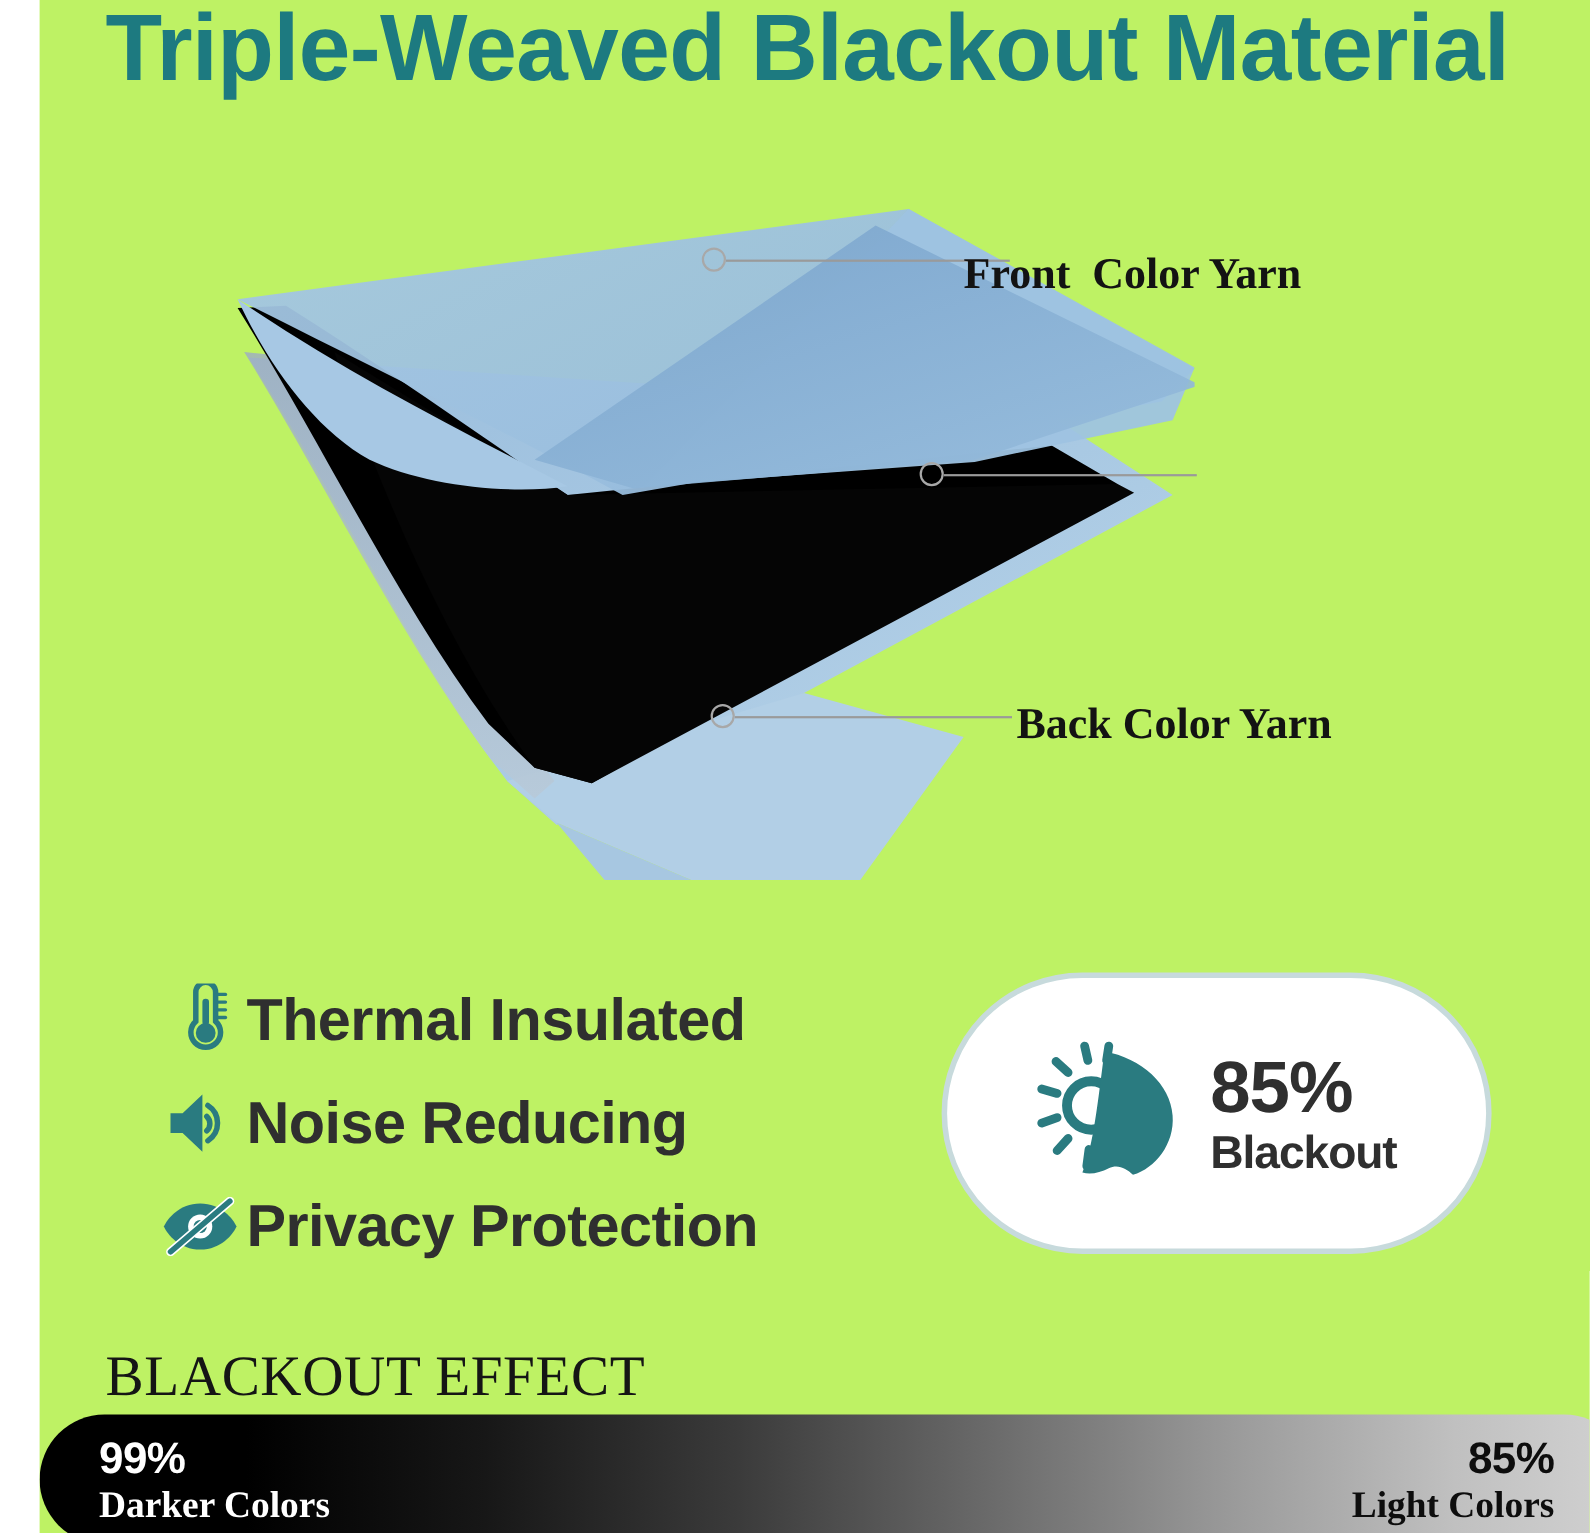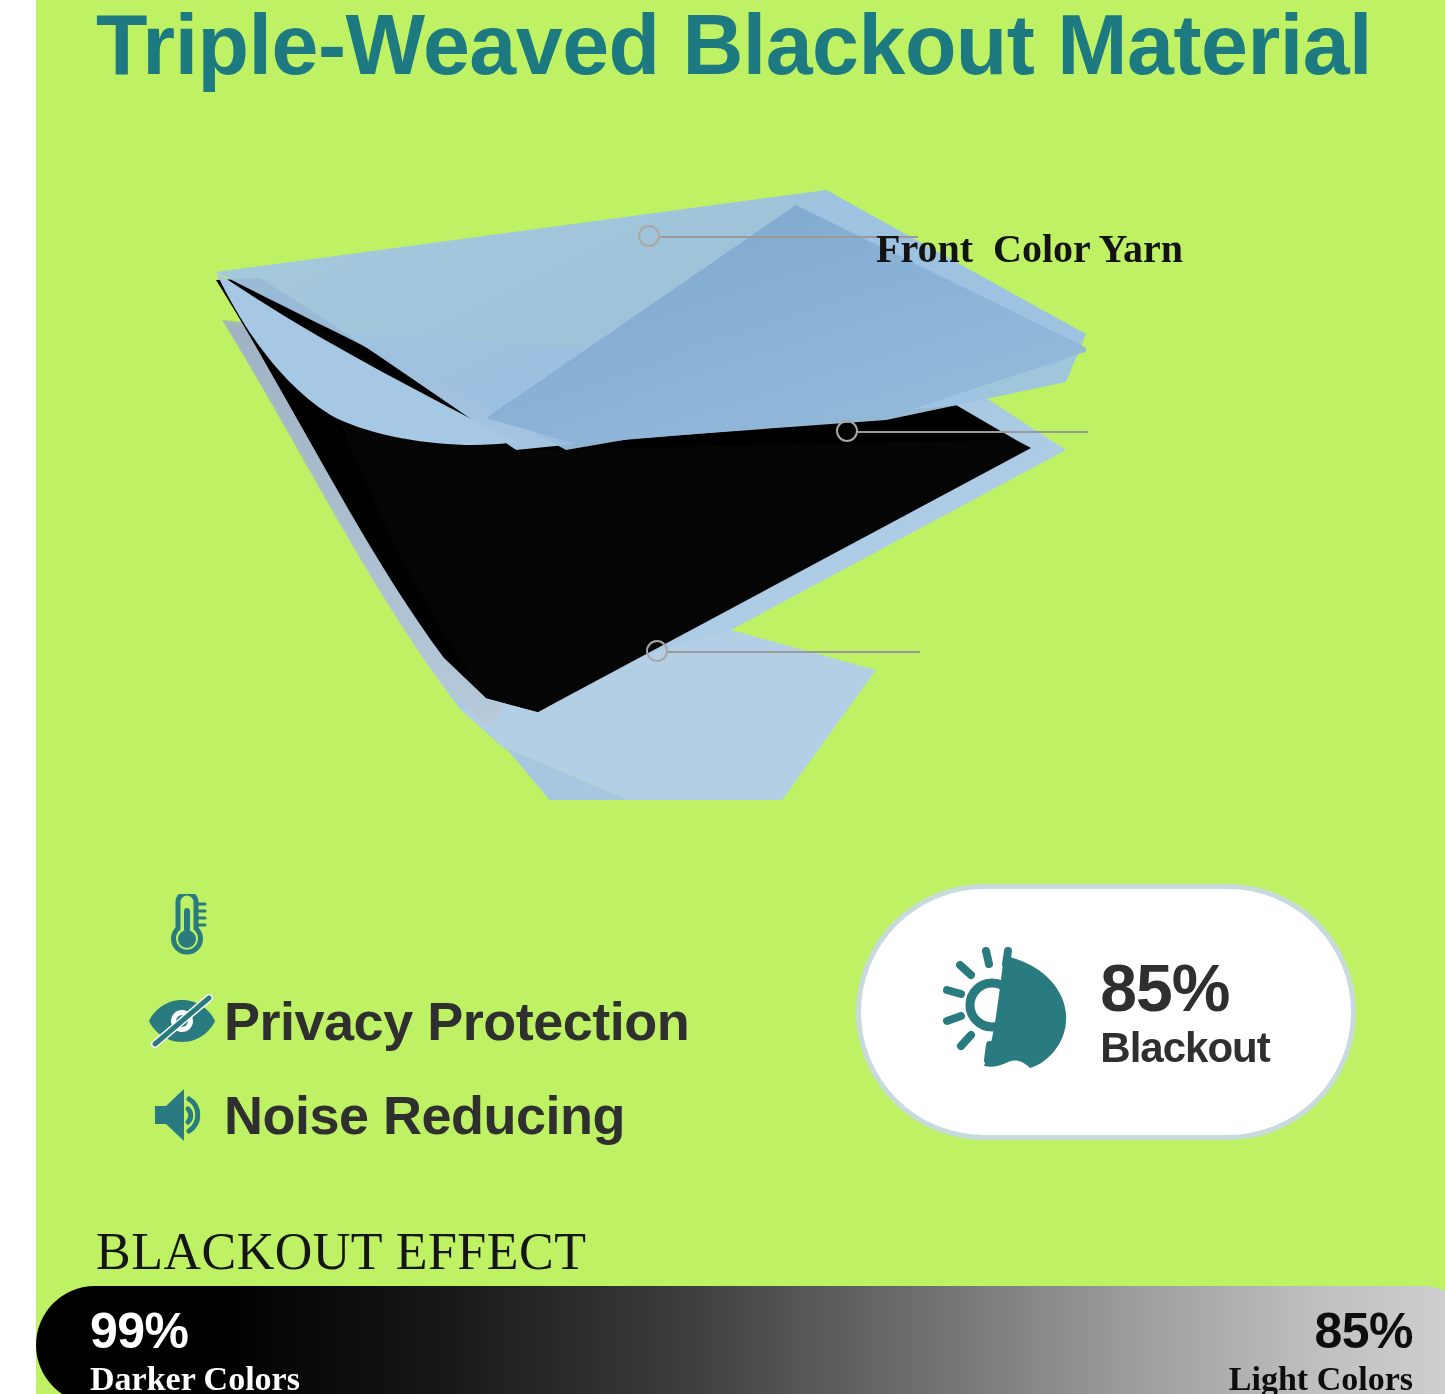--- a/index.html
+++ b/index.html
@@ -174,21 +174,21 @@
     top: 20px;
     line-height: 1.0;
   }
   #bar-left { left: 54px; text-align: left; }
   #bar-right { right: 68px; text-align: right; }
 
   .bar-pct {
     display: block;
     font-family: "Liberation Sans Narrow", "Liberation Sans", sans-serif;
     font-weight: bold;
-    font-size: 50px;
+    font-size: 40px;
     letter-spacing: -0.5px;
   }
   .bar-sub {
     display: block;
     font-family: "Liberation Serif", serif;
     font-weight: bold;
     font-size: 34px;
     margin-top: 6px;
   }
   #bar-left .bar-pct, #bar-left .bar-sub { color: #ffffff; }
@@ -248,61 +248,63 @@
     <span class="leader-dot" style="left:650px; top:270px;"></span>
     <span class="leader-line" style="left:672px; top:281px; width:230px;"></span>
 
     <span class="leader-dot" style="left:460px; top:490px;"></span>
     <span class="leader-line" style="left:482px; top:501px; width:252px;"></span>
   </div>
 
   <div class="callout" style="left:840px; top:225px;">Front  Color Yarn</div>
 
 
+  <div class="callout" style="left:888px; top:634px;">Back Color Yarn</div>
 
   <div id="features">
 
     <div class="feature-row">
       <span class="feature-icon">
         <svg width="52" height="66" viewBox="0 0 52 66" xmlns="http://www.w3.org/2000/svg">
           <path d="M22 8 a9 9 0 0 1 18 0 v26.5 a13.5 13.5 0 1 1 -18 0 Z" fill="none" stroke="#2a7b80" stroke-width="5"></path>
           <rect x="28" y="14" width="6" height="24" rx="3" fill="#2a7b80"></rect>
           <circle cx="31" cy="45" r="9" fill="#2a7b80"></circle>
           <g stroke="#2a7b80" stroke-width="3" stroke-linecap="round">
             <line x1="42" y1="10" x2="49" y2="10"></line>
             <line x1="42" y1="17" x2="49" y2="17"></line>
             <line x1="42" y1="24" x2="49" y2="24"></line>
             <line x1="42" y1="31" x2="49" y2="31"></line>
           </g>
         </svg>
       </span>
+      <span class="feature-label">Thermal Insulated</span>
+    </div>
+
+    <div class="feature-row">
+      <span class="feature-icon">
+        <svg width="62" height="60" viewBox="0 0 62 60" xmlns="http://www.w3.org/2000/svg">
+          <path d="M4 21 h11 L33 4 v52 L15 39 H4 Z" fill="#2a7b80"></path>
+          <path d="M38 14 a19 19 0 0 1 0 32" fill="none" stroke="#2a7b80" stroke-width="5" stroke-linecap="round"></path>
+          <path d="M37 24 a9 9 0 0 1 0 13" fill="none" stroke="#2a7b80" stroke-width="5" stroke-linecap="round"></path>
+        </svg>
+      </span>
+      <span class="feature-label">Noise Reducing</span>
     </div>
 
     <div class="feature-row">
       <span class="feature-icon">
         <svg width="70" height="54" viewBox="0 0 70 54" xmlns="http://www.w3.org/2000/svg">
           <path d="M35 6 C 54 6 65 20 68 27 C 65 34 54 48 35 48 C 16 48 5 34 2 27 C 5 20 16 6 35 6 Z" fill="#2a7b80"></path>
           <circle cx="35" cy="27" r="11" fill="#ffffff"></circle>
           <circle cx="35" cy="27" r="6" fill="#2a7b80"></circle>
           <line x1="8" y1="50" x2="62" y2="4" stroke="#ffffff" stroke-width="8" stroke-linecap="round"></line>
           <line x1="8" y1="50" x2="62" y2="4" stroke="#2a7b80" stroke-width="5" stroke-linecap="round"></line>
         </svg>
       </span>
       <span class="feature-label">Privacy Protection</span>
-    </div>
-
-    <div class="feature-row">
-      <span class="feature-icon">
-        <svg width="62" height="60" viewBox="0 0 62 60" xmlns="http://www.w3.org/2000/svg">
-          <path d="M4 21 h11 L33 4 v52 L15 39 H4 Z" fill="#2a7b80"></path>
-          <path d="M38 14 a19 19 0 0 1 0 32" fill="none" stroke="#2a7b80" stroke-width="5" stroke-linecap="round"></path>
-          <path d="M37 24 a9 9 0 0 1 0 13" fill="none" stroke="#2a7b80" stroke-width="5" stroke-linecap="round"></path>
-        </svg>
-      </span>
-      <span class="feature-label">Noise Reducing</span>
     </div>
   </div>
 
   <div id="badge">
     <span id="badge-icon">
       <svg width="132" height="136" viewBox="0 0 132 136" xmlns="http://www.w3.org/2000/svg">
         <g stroke="#2a7b80" stroke-width="8" stroke-linecap="round">
           <line x1="47" y1="22" x2="44" y2="9"></line>
           <line x1="29" y1="33" x2="18" y2="23"></line>
           <line x1="19" y1="52" x2="5" y2="48"></line>

